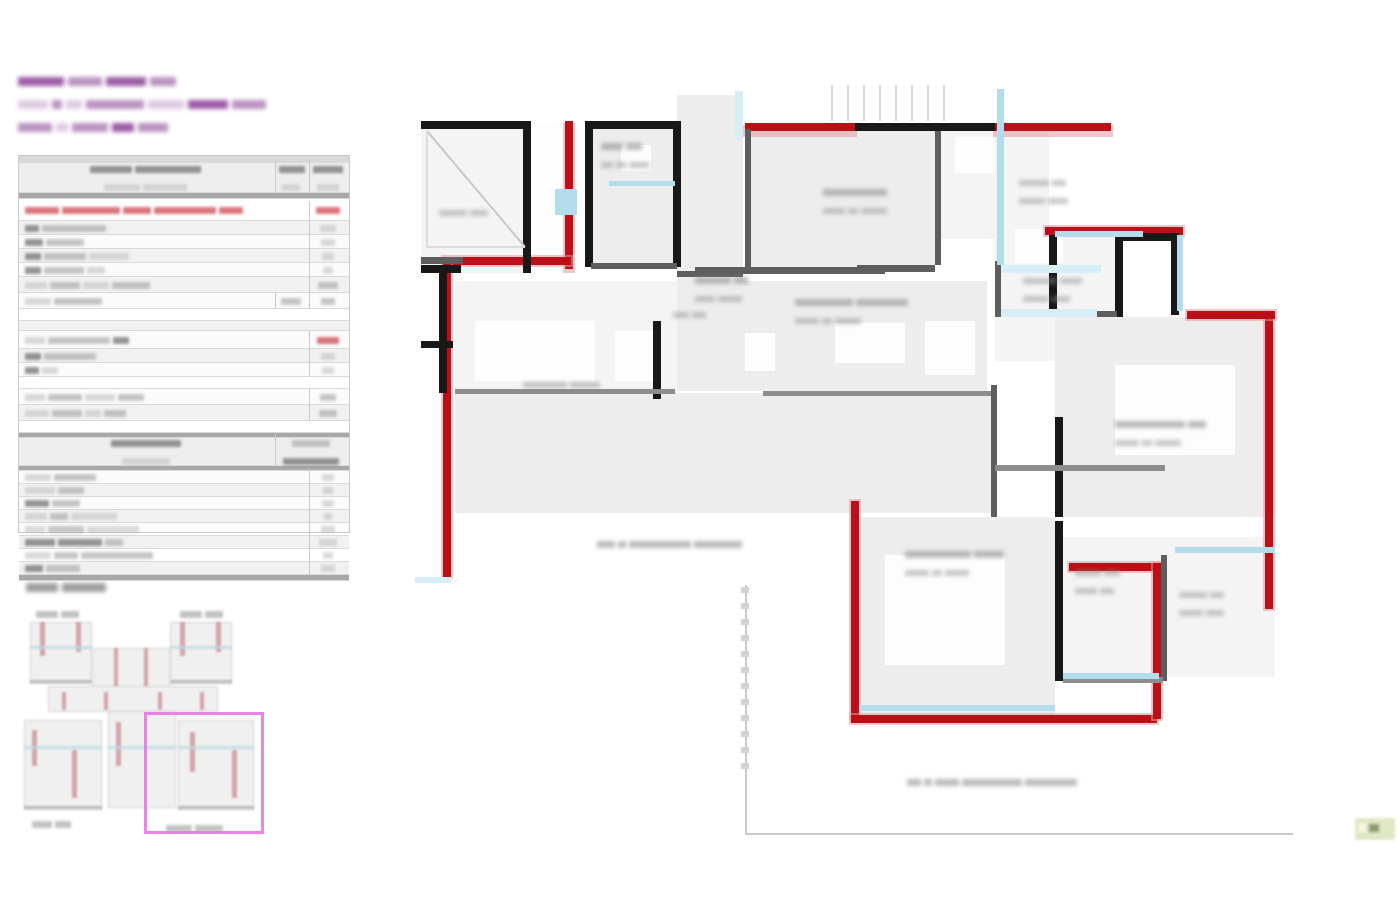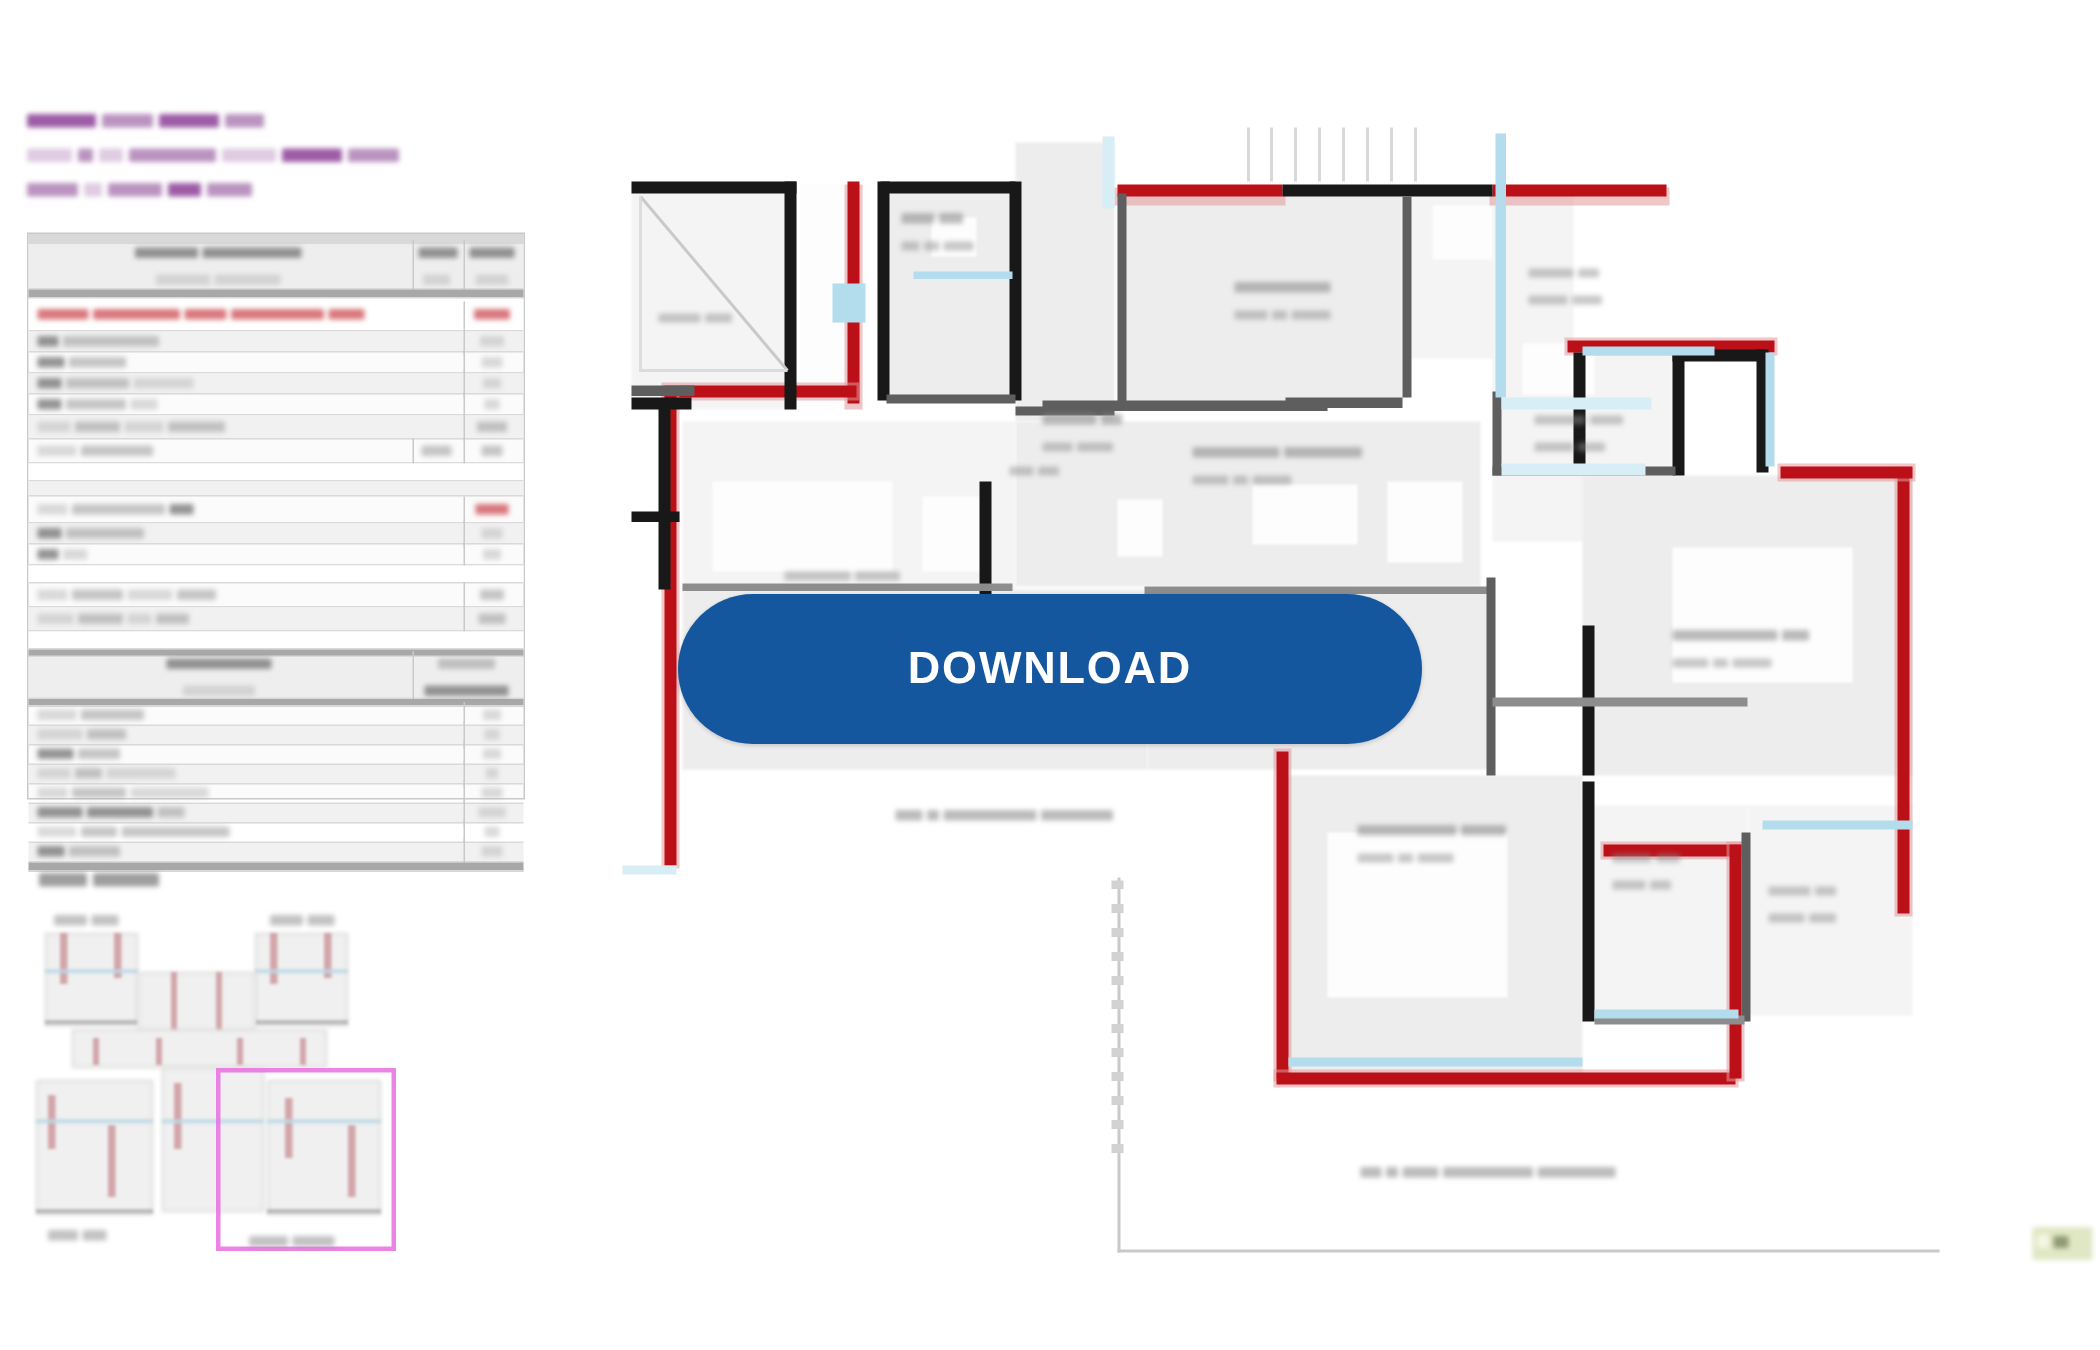--- a/index.html
+++ b/index.html
@@ -473,20 +473,19 @@
       <i class="seg" style="width:18px"></i><i class="seg" style="width:8px"></i><i class="seg" style="width:62px"></i><i class="seg" style="width:48px"></i>
     </div>
     <div class="fp-txt" style="left:492px;top:688px">
       <i class="seg" style="width:14px"></i><i class="seg" style="width:8px"></i><i class="seg" style="width:24px"></i><i class="seg" style="width:60px"></i><i class="seg" style="width:52px"></i>
     </div>
     <div class="fp-txt" style="left:108px;top:290px">
       <i class="seg sm" style="width:44px"></i><i class="seg sm" style="width:30px"></i>
     </div>
   </div>
 
-  <button id="download-button" style="background: rgb(21, 87, 159); color: rgb(255, 255, 255);">DOWNLOAD</button>
 
   <div id="corner-badge" style="background: rgb(223, 231, 196);">
     <span class="b2"></span>
     <span class="b1"></span>
   </div>
 
 </div>
 
 </body></html>

